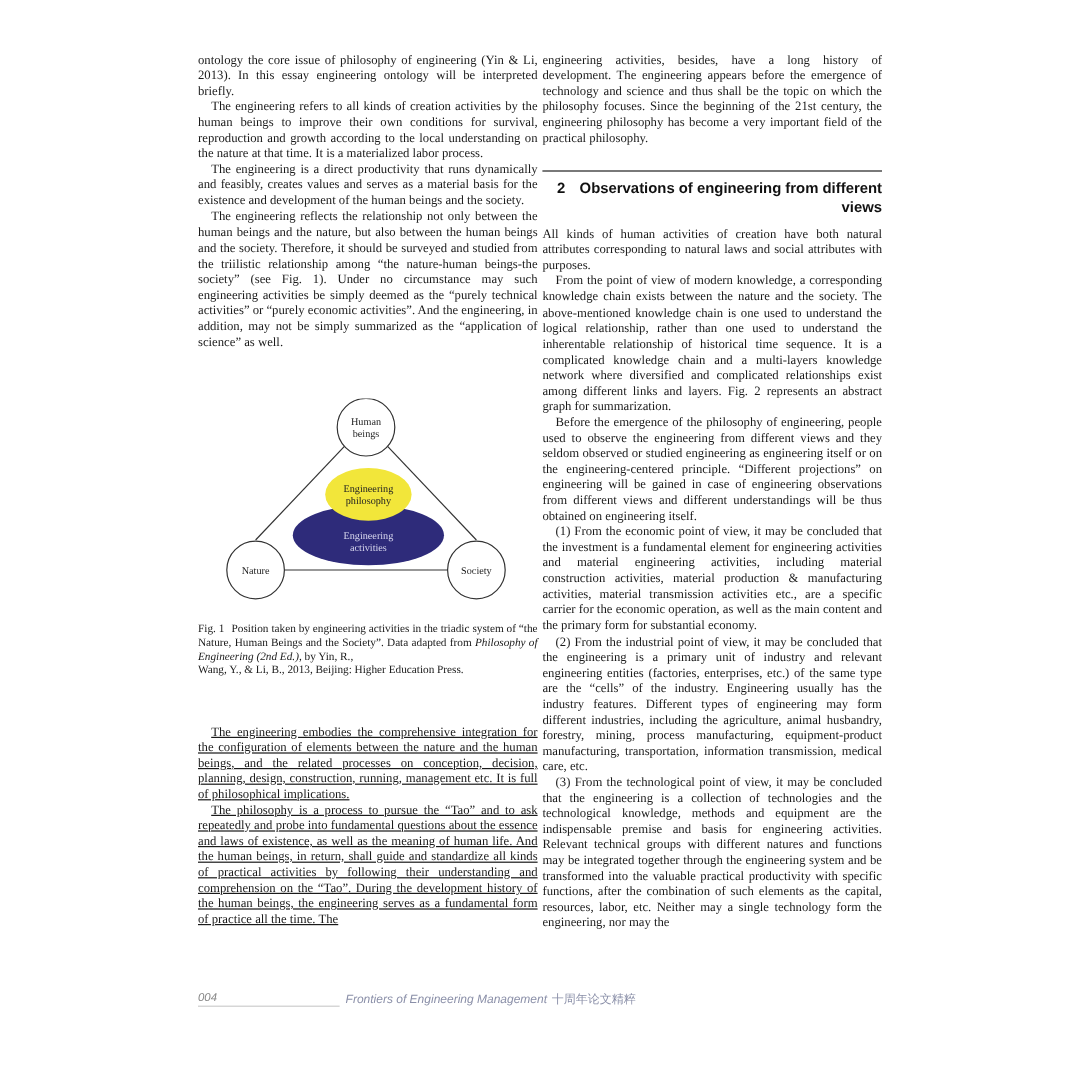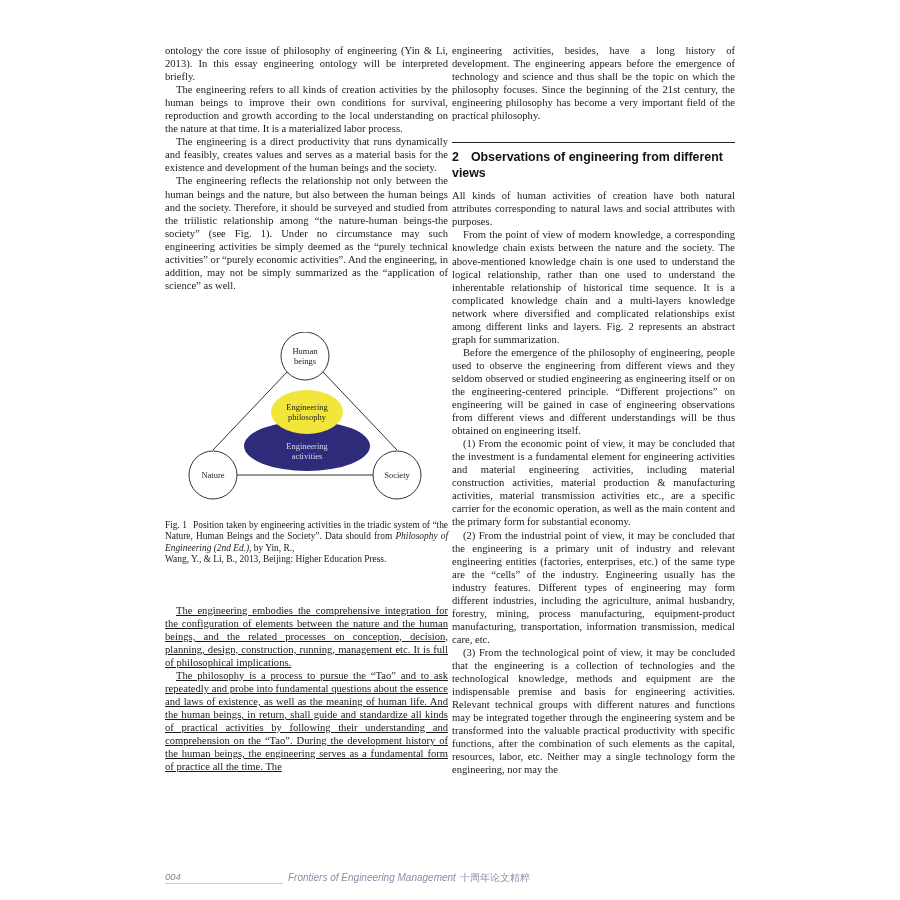--- a/index.html
+++ b/index.html
@@ -4,28 +4,28 @@
 <style>
   html, body { margin: 0; padding: 0; background: #ffffff; }
   body { width: 900px; height: 900px; position: relative; overflow: hidden; }
   .page { position: absolute; left: 0; top: 0; width: 900px; height: 860px; background: #fff; padding-left: 42px; }
   .col { position: absolute; top: 44px; width: 283px; font-family: "Liberation Serif", serif; font-size: 10.6px; line-height: 13.05px; color: #1a1a1a; text-align: justify; }
   .col-left { left: 165px; }
   .col-right { left: 452px; }
   .col p { margin: 0; text-indent: 0; }
   .col p.ind { text-indent: 11px; }
   .heading-rule { border-top: 1.2px solid #222; margin-top: 20px; }
-  .heading { font-family: "Liberation Sans", sans-serif; font-weight: bold; font-size: 12.4px; line-height: 16px; color: #111; margin: 6px 0 8px 0; text-align: left; }
+  .heading { font-family: "Liberation Sans", sans-serif; font-weight: bold; font-size: 12.4px; line-height: 16px; color: #111; margin: 6px 0 8px 0; text-align: right; }
   .heading .num { margin-right: 12px; }
   .figure { position: relative; width: 283px; height: 180px; margin-top: 40px; }
   .fig-caption { font-size: 9.4px; line-height: 11.4px; margin-top: 8px; text-align: justify; color: #1a1a1a; }
   .fig-caption .lbl { font-weight: normal; margin-right: 6px; }
   .fig-caption .ital { font-style: italic; }
   .fig-caption .center { text-align: left; display: block; }
-  .footer { position: absolute; top: 871px; left: 165px; width: 600px; height: 16px; font-family: "Liberation Sans", sans-serif; }
+  .footer { position: absolute; top: 826px; left: 165px; width: 600px; height: 16px; font-family: "Liberation Sans", sans-serif; }
   .footer .pg { position: absolute; left: 0; top: 0; font-size: 9.5px; font-style: italic; color: #888; }
   .footer .rule { position: absolute; left: 0; top: 12px; width: 118px; border-top: 1.5px solid #ccc; }
   .footer .journal { position: absolute; left: 123px; top: 0; font-size: 10px; font-style: italic; color: #8a8fa8; white-space: nowrap; }
   .footer .cn { font-style: normal; margin-left: 4px; }
   .after-fig { margin-top: 38px; text-decoration: underline; }
 </style>
 </head>
 <body>
 
 <div class="page">
@@ -55,21 +55,21 @@
         <text x="48" y="146" text-anchor="middle" font-family="Liberation Serif, serif" font-size="8.5" fill="#222">Nature</text>
         <text x="232" y="146" text-anchor="middle" font-family="Liberation Serif, serif" font-size="8.5" fill="#222">Society</text>
         <text x="142" y="78" text-anchor="middle" font-family="Liberation Serif, serif" font-size="8.5" fill="#222">Engineering</text>
         <text x="142" y="88" text-anchor="middle" font-family="Liberation Serif, serif" font-size="8.5" fill="#222">philosophy</text>
         <text x="142" y="117" text-anchor="middle" font-family="Liberation Serif, serif" font-size="8.5" fill="#d8d8ee">Engineering</text>
         <text x="142" y="127" text-anchor="middle" font-family="Liberation Serif, serif" font-size="8.5" fill="#d8d8ee">activities</text>
       </svg>
     </div>
 
     <div class="fig-caption">
-      <span class="lbl">Fig. 1</span><span>Position taken by engineering activities in the triadic system of “the Nature, Human Beings and the Society”. Data should from </span><span class="ital">Philosophy of Engineering (2nd Ed.)</span><span>, by Yin, R.,</span>
+      <span class="lbl">Fig. 1</span><span>Position taken by engineering activities in the triadic system of “the Nature, Human Beings and the Society”. Data adapted from </span><span class="ital">Philosophy of Engineering (2nd Ed.)</span><span>, by Yin, R.,</span>
       <span class="center">Wang, Y., &amp; Li, B., 2013, Beijing: Higher Education Press.</span>
     </div>
 
     <div class="after-fig">
       <p class="ind">The engineering embodies the comprehensive integration for the configuration of elements between the nature and the human beings, and the related processes on conception, decision, planning, design, construction, running, management etc. It is full of philosophical implications.</p>
       <p class="ind">The philosophy is a process to pursue the “Tao” and to ask repeatedly and probe into fundamental questions about the essence and laws of existence, as well as the meaning of human life. And the human beings, in return, shall guide and standardize all kinds of practical activities by following their understanding and comprehension on the “Tao”. During the development history of the human beings, the engineering serves as a fundamental form of practice all the time. The</p>
     </div>
   </div>
 
   <div class="col col-right">

